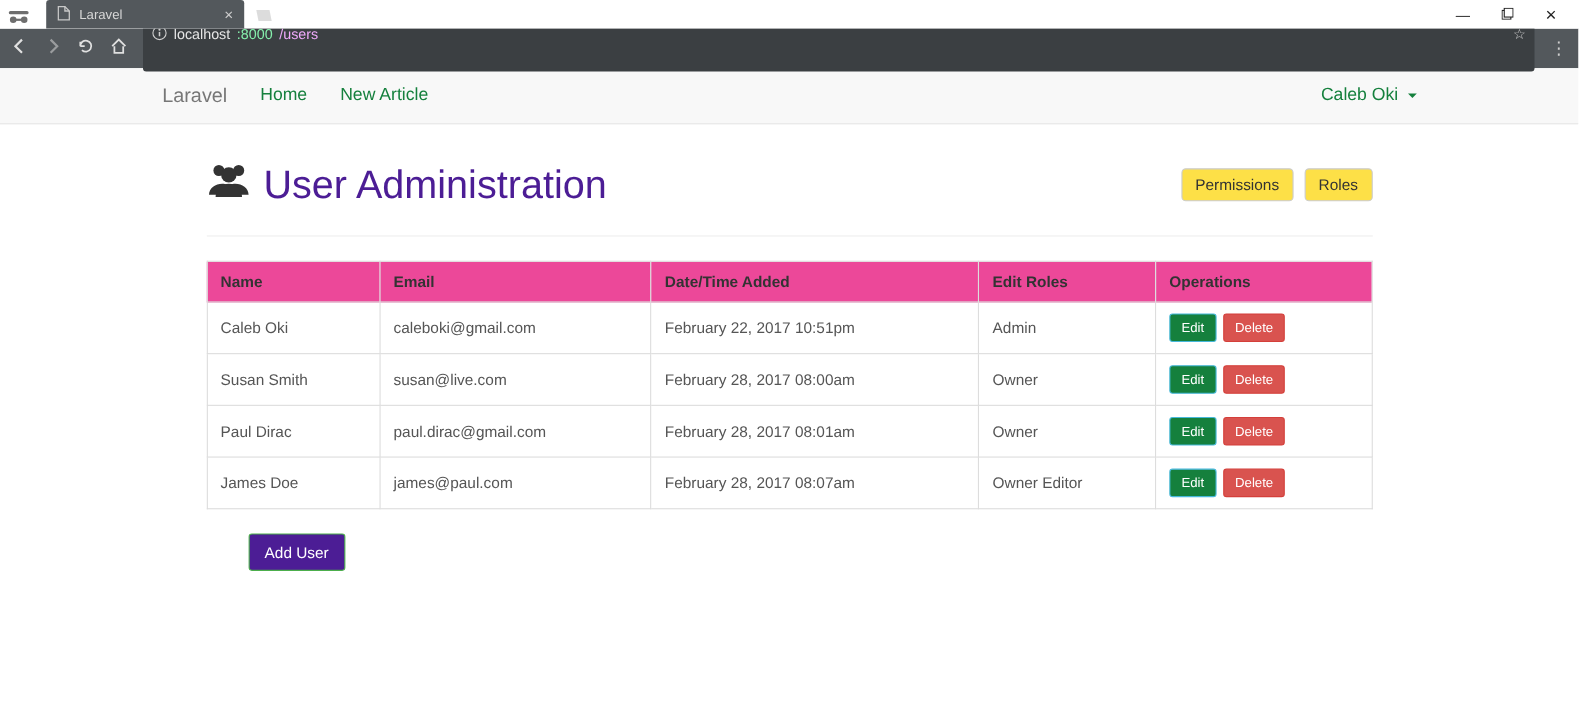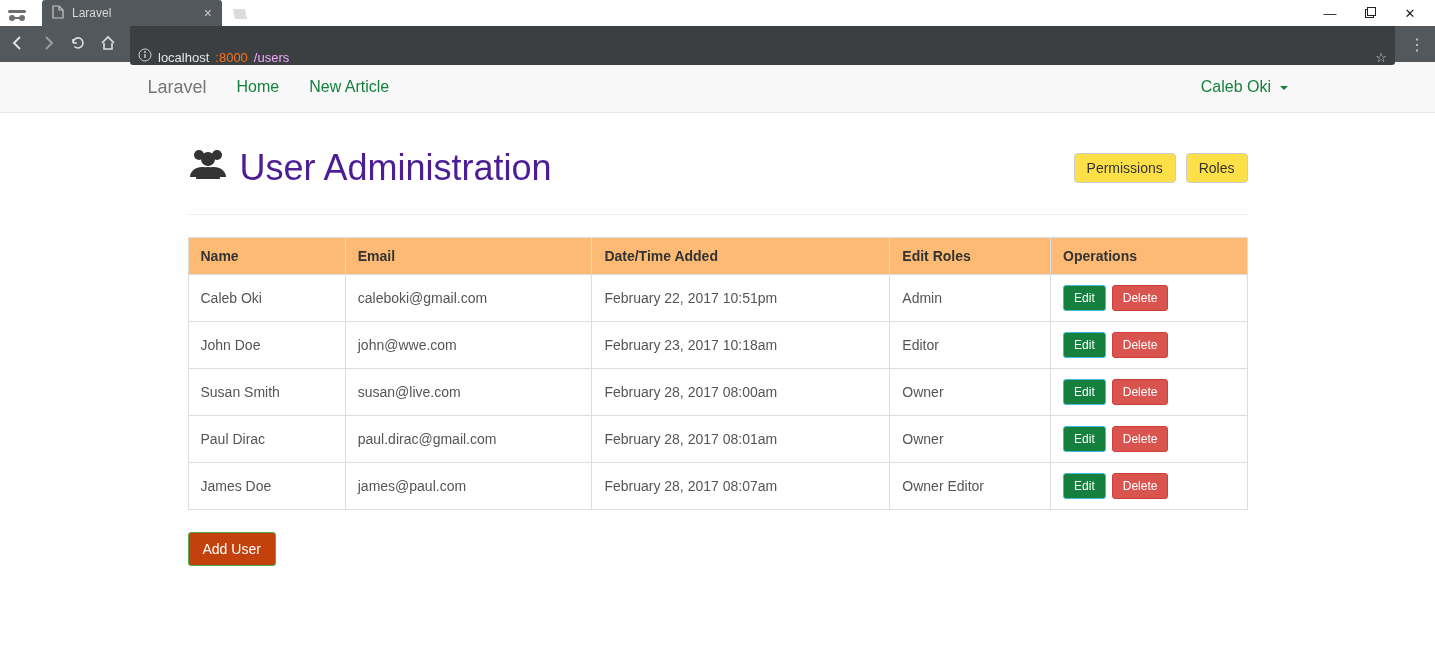--- a/index.html
+++ b/index.html
@@ -10,23 +10,23 @@
 .incog-icon { position:absolute; left:6px; top:6px; }
 .tab { background: #53585c; color: #d7d7d7; height: 26px; display: flex; align-items: center; padding: 0 10px; font-size: 12px; gap: 8px; margin-left: 42px; border-top-left-radius: 3px; border-top-right-radius: 3px; position: relative; width: 180px; }
 .tab .tab-title { flex: 1; white-space: nowrap; overflow: hidden; }
 .tab .x { color: #ccc; font-size: 14px; }
 .newtab { margin-left: 8px; color: #7a7a7a; }
 .win-controls { position: absolute; right: 0; top: 0; display: flex; gap: 26px; padding: 6px 18px; color: #222; font-size: 13px; }
 .win-controls span { width: 14px; text-align: center; }
 
 .chrome-bar { background: #53585c; height: 36px; display: flex; align-items: center; padding: 0 10px; gap: 14px; color: #cfcfcf; }
 .chrome-bar .nav-icon { width: 16px; text-align: center; font-size: 15px; }
-.addr { flex: 1; background: #3b3f42; height: 42px; border-radius: 3px; display: flex; align-items: flex-end; padding: 0 8px; color: #cfcfcf; font-size: 13px; gap: 6px; }
+.addr { flex: 1; background: #3b3f42; height: 42px; border-radius: 3px; display: flex; align-items: flex-start; padding: 0 8px; color: #cfcfcf; font-size: 13px; gap: 6px; }
 .addr .host { color: #e6e6e6; }
-.addr .port { color: #f97316; }
+.addr .port { color: #86efac; }
 .addr .path { color: #f0abfc; }
 .addr .star { margin-left: auto; }
 .menu-dots { font-size: 16px; }
 
 
 .navbar { background: #f8f8f8; border-bottom: 1px solid #e7e7e7; height: 51px; display: flex; align-items: center; padding: 0 0; }
 .navbar-inner { width: 1170px; max-width: calc(100% - 60px); margin: 0 auto; display: flex; align-items: center; }
 .brand { color: #777; font-size: 18px; padding: 15px 15px; }
 .nav-link { color: #15803d; font-size: 16px; padding: 15px 15px; }
 .nav-right { margin-left: auto; display: flex; align-items: center; }
@@ -34,27 +34,27 @@
 
 
 .container { width: 1060px; margin: 0 auto; padding-top: 30px; }
 
 .page-header { display: flex; align-items: center; justify-content: space-between; border-bottom: 1px solid #eee; padding-bottom: 22px; margin-bottom: 22px; }
 .page-header h1 { font-size: 36px; font-weight: 500; color: #4c1d95; display: flex; align-items: center; gap: 12px; }
 .hdr-btn { background: #fde047; border: 1px solid #ccc; color: #333; padding: 6px 12px; border-radius: 4px; font-size: 14px; margin-left: 6px; }
 
 table.tbl { width: 100%; border-collapse: collapse; border: 1px solid #ddd; }
 .tbl th, .tbl td { border: 1px solid #ddd; padding: 10px 12px; text-align: left; vertical-align: middle; font-size: 14px; color: #333; }
-.tbl th { font-weight: 700; background: #fdba74; }
+.tbl th { font-weight: 700; background: #ec4899; }
 .tbl td { color: #555; }
 
 .btn { display: inline-block; padding: 5px 10px; font-size: 12px; border-radius: 3px; color: #fff; border: 1px solid transparent; cursor: pointer; }
 .btn-info { background: #15803d; border-color: #46b8da; }
 .btn-danger { background: #d9534f; border-color: #d43f3a; }
-.btn-success { background: #c2410c; border-color: #4cae4c; padding: 8px 14px; font-size: 14px; }
+.btn-success { background: #4c1d95; border-color: #4cae4c; padding: 8px 14px; font-size: 14px; margin-left: 38px; }
 
 .add-wrap { margin-top: 22px; }
 
 svg.users-icon { width: 40px; height: 40px; fill: #333; }
 svg.file-ico { width:12px; height:14px; fill:none; stroke:#c8c8c8; stroke-width:1.2; }
 </style>
 </head>
 <body>
 
 <div class="chrome-top">
@@ -179,27 +179,20 @@
     </thead>
     <tbody id="tbody">
         <tr>
           <td>Caleb Oki</td>
           <td>caleboki@gmail.com</td>
           <td>February 22, 2017 10:51pm</td>
           <td>Admin</td>
           <td><a class="btn btn-info">Edit</a><a class="btn btn-danger" style="margin-left: 6px;">Delete</a></td>
         </tr>
         <tr>
-          <td>John Doe</td>
-          <td>john@wwe.com</td>
-          <td>February 23, 2017 10:18am</td>
-          <td>Editor</td>
-          <td><a class="btn btn-info">Edit</a><a class="btn btn-danger" style="margin-left: 6px;">Delete</a></td>
-        </tr>
-        <tr>
           <td>Susan Smith</td>
           <td>susan@live.com</td>
           <td>February 28, 2017 08:00am</td>
           <td>Owner</td>
           <td><a class="btn btn-info">Edit</a><a class="btn btn-danger" style="margin-left: 6px;">Delete</a></td>
         </tr>
         <tr>
           <td>Paul Dirac</td>
           <td>paul.dirac@gmail.com</td>
           <td>February 28, 2017 08:01am</td>

